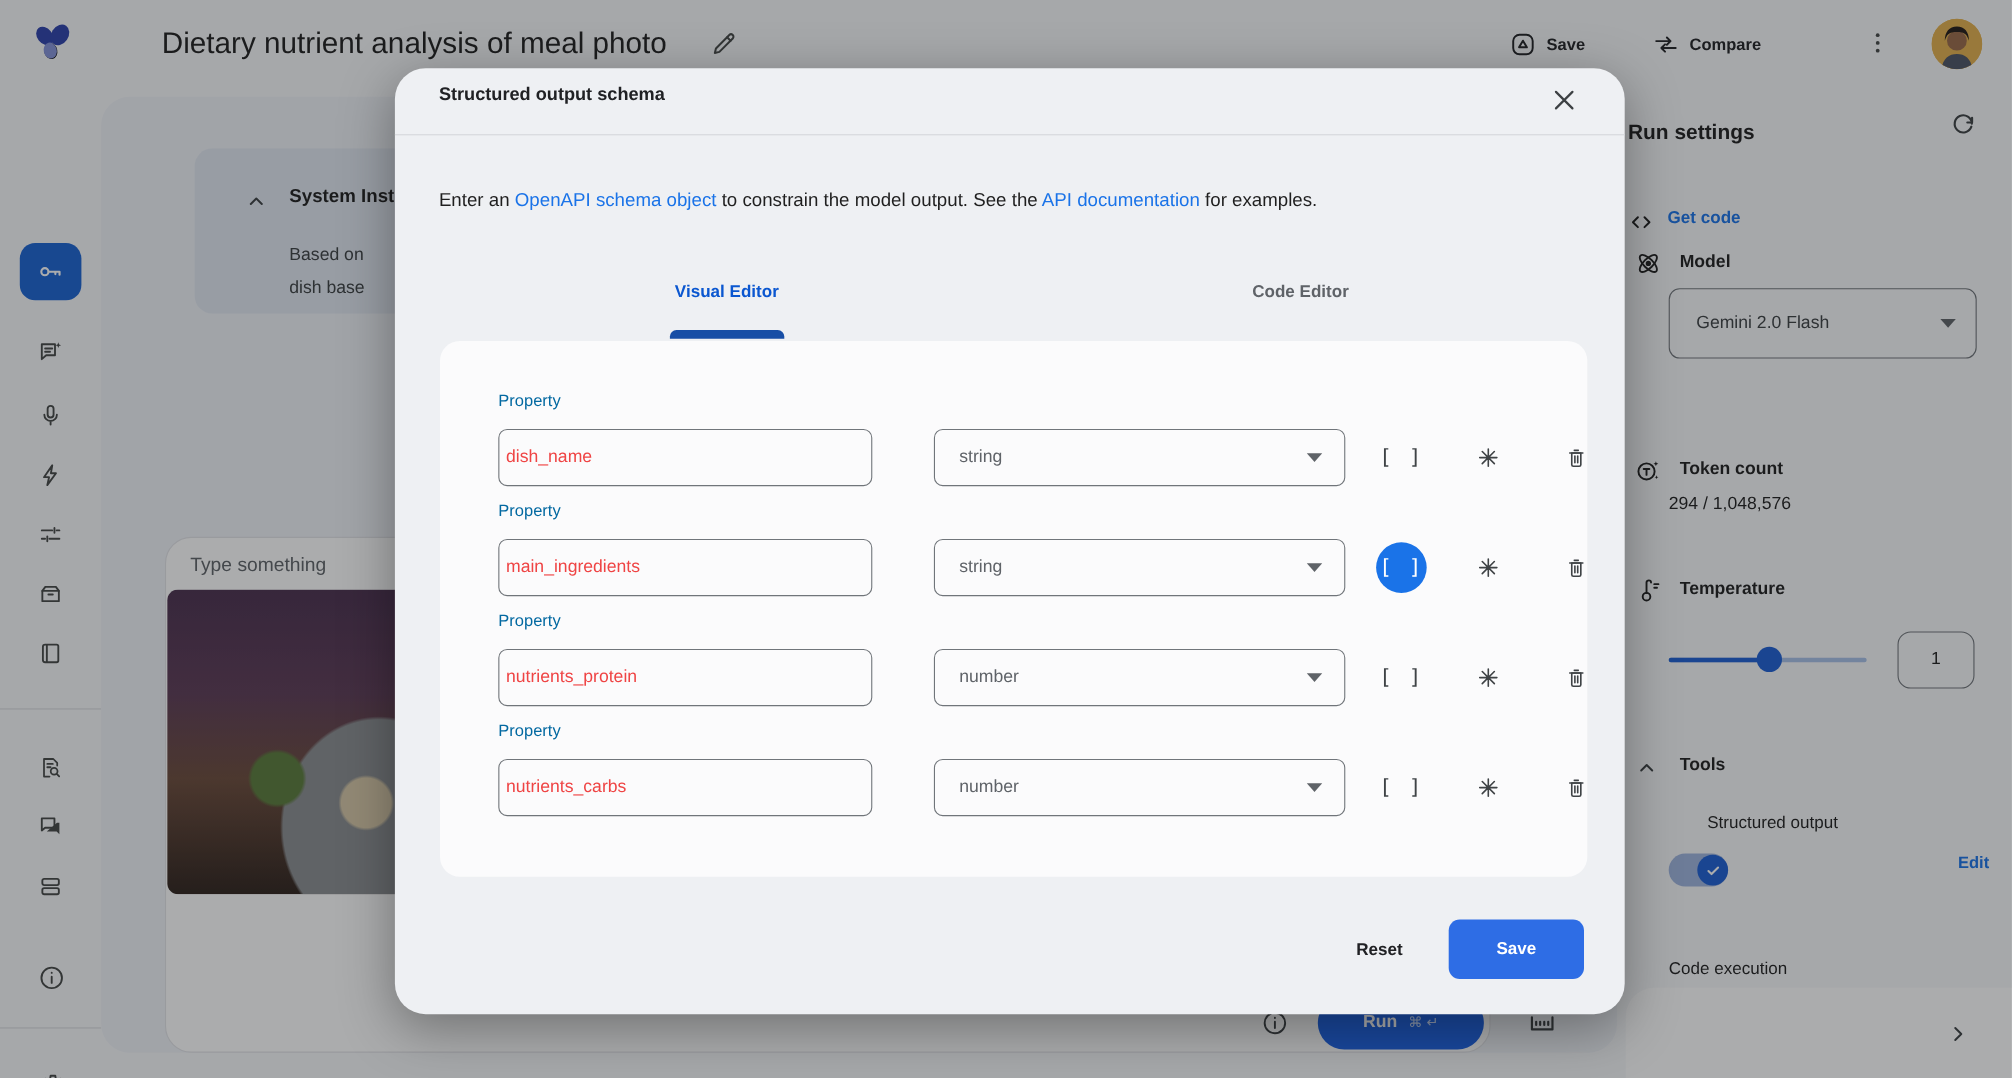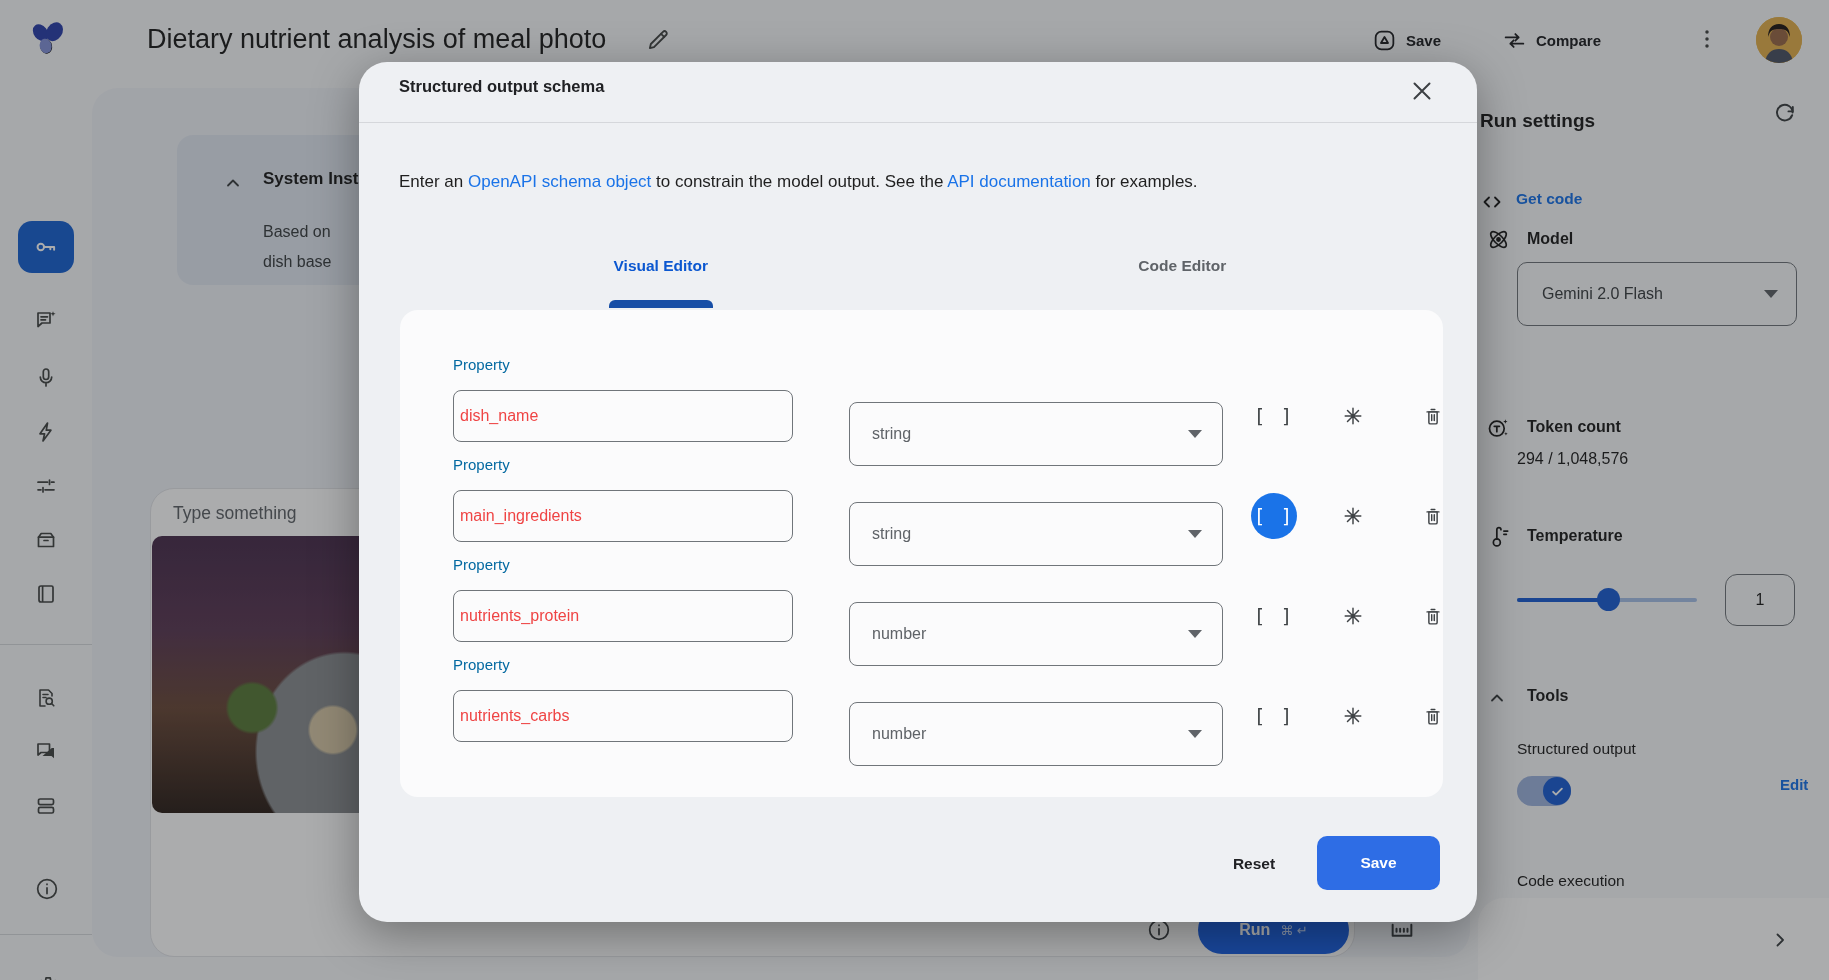--- a/index.html
+++ b/index.html
@@ -42,21 +42,21 @@
   #getcode { left:1480px; top:190px; display:flex; gap:12px; color:#1a73e8; font-size:15.5px; font-weight:bold; }
   #model-box { left:1517px; top:262px; width:280px; height:64px; border:1px solid #70757a; border-radius:10px; background:transparent;
      display:flex; align-items:center; padding:0 18px 0 24px; font-size:16px; color:#3c4043; }
   .caret { width:0; height:0; border-left:7px solid transparent; border-right:7px solid transparent; border-top:8px solid #5f6368; }
   #token-value { left:1517px; top:450px; font-size:16px; color:#1f1f1f; }
   #temp-track { left:1517px; top:598px; width:180px; height:4px; border-radius:2px; background:#a8c0e8; }
   #temp-fill { left:1517px; top:598px; width:91px; height:4px; border-radius:2px; background:#1d5fd3; }
   #temp-thumb { left:1597px; top:588px; width:23px; height:23px; border-radius:50%; background:#1d5fd3; }
   #temp-box { left:1725px; top:574px; width:70px; height:52px; border:1px solid #70757a; border-radius:12px;
      display:flex; align-items:center; justify-content:center; font-size:16px; color:#1f1f1f; }
-  #so-label { left:1517px; top:740px; font-size:15.5px; color:#1f1f1f; }
+  #so-label { left:1552px; top:740px; font-size:15.5px; color:#1f1f1f; }
   #so-toggle { left:1517px; top:776px; width:54px; height:30px; border-radius:15px; background:#9fb4de; }
   #so-thumb { position:absolute; left:26px; top:1px; width:28px; height:28px; border-radius:50%; background:#1d5fd3;
      display:flex; align-items:center; justify-content:center; }
   #edit-link { left:1732px; top:776px; font-size:15px; font-weight:bold; color:#1a73e8;margin-left:48px; }
   #ce-label { left:1517px; top:872px; font-size:15.5px; color:#1f1f1f; }
   #rs-bottom-card { left:1478px; top:898px; width:351px; height:82px; background:#ffffff; border-radius:26px 0 0 0; }
 
   
   #scrim { left:0; top:0; width:1829px; height:980px; background:rgba(23,24,28,0.36); z-index:50; }
   #modal { left:359px; top:62px; width:1118px; height:860px; background:#eef0f3; border-radius:28px; z-index:100;
@@ -69,22 +69,22 @@
   #tabs { left:41px; top:185px; width:1043px; height:61px; display:flex; }
   .tab { flex:1; display:flex; align-items:flex-start; justify-content:center; padding-top:10px;
      font-size:15.5px; font-weight:bold; color:#5f6368; position:relative; }
   .tab.active { color:#0b57d0; }
   .tab-underline { position:absolute; bottom:0; left:50%; transform:translateX(-50%); width:104px; height:8px;
      border-radius:6px 6px 0 0; background:#174ea6; }
   #editor-panel { left:41px; top:248px; width:1043px; height:487px; background:#fbfbfc; border-radius:18px; }
   .prop-label { position:absolute; left:53px; font-size:15px; color:#0369a1; }
   .prop-name { position:absolute; left:53px; width:340px; height:52px; border:1px solid #70757a; border-radius:8px;
      background:transparent; display:flex; align-items:center; padding-left:6px; font-size:16px; color:#ef4444; }
-  .prop-type { position:absolute; left:449px; width:374px; height:64px; border:1px solid #70757a; border-radius:8px;
-     display:flex; align-items:center; justify-content:space-between; padding:0 20px 0 22px; font-size:16px; color:#5f6368;margin-top:12px; }
+  .prop-type { position:absolute; left:449px; width:374px; height:52px; border:1px solid #70757a; border-radius:8px;
+     display:flex; align-items:center; justify-content:space-between; padding:0 20px 0 22px; font-size:16px; color:#5f6368; }
   .row-ic { position:absolute; width:46px; height:46px; display:flex; align-items:center; justify-content:center; color:#3f4346; }
   .bracket { font-family:"DejaVu Sans Mono",monospace; font-size:19px; letter-spacing:2px; color:#3f4346; }
   .bracket-active { background:#1a73e8; border-radius:50%; }
   .bracket-active .bracket { color:#ffffff; }
   #reset-btn { left:845px; top:779px; width:100px; height:46px; display:flex; align-items:center; justify-content:center;
      font-size:15.5px; font-weight:bold; color:#202124; }
   #save-btn { left:958px; top:774px; width:123px; height:54px; border-radius:10px; background:#2e6de5;
      display:flex; align-items:center; justify-content:center; font-size:15.5px; font-weight:bold; color:#ffffff; }
 </style>
 </head>

